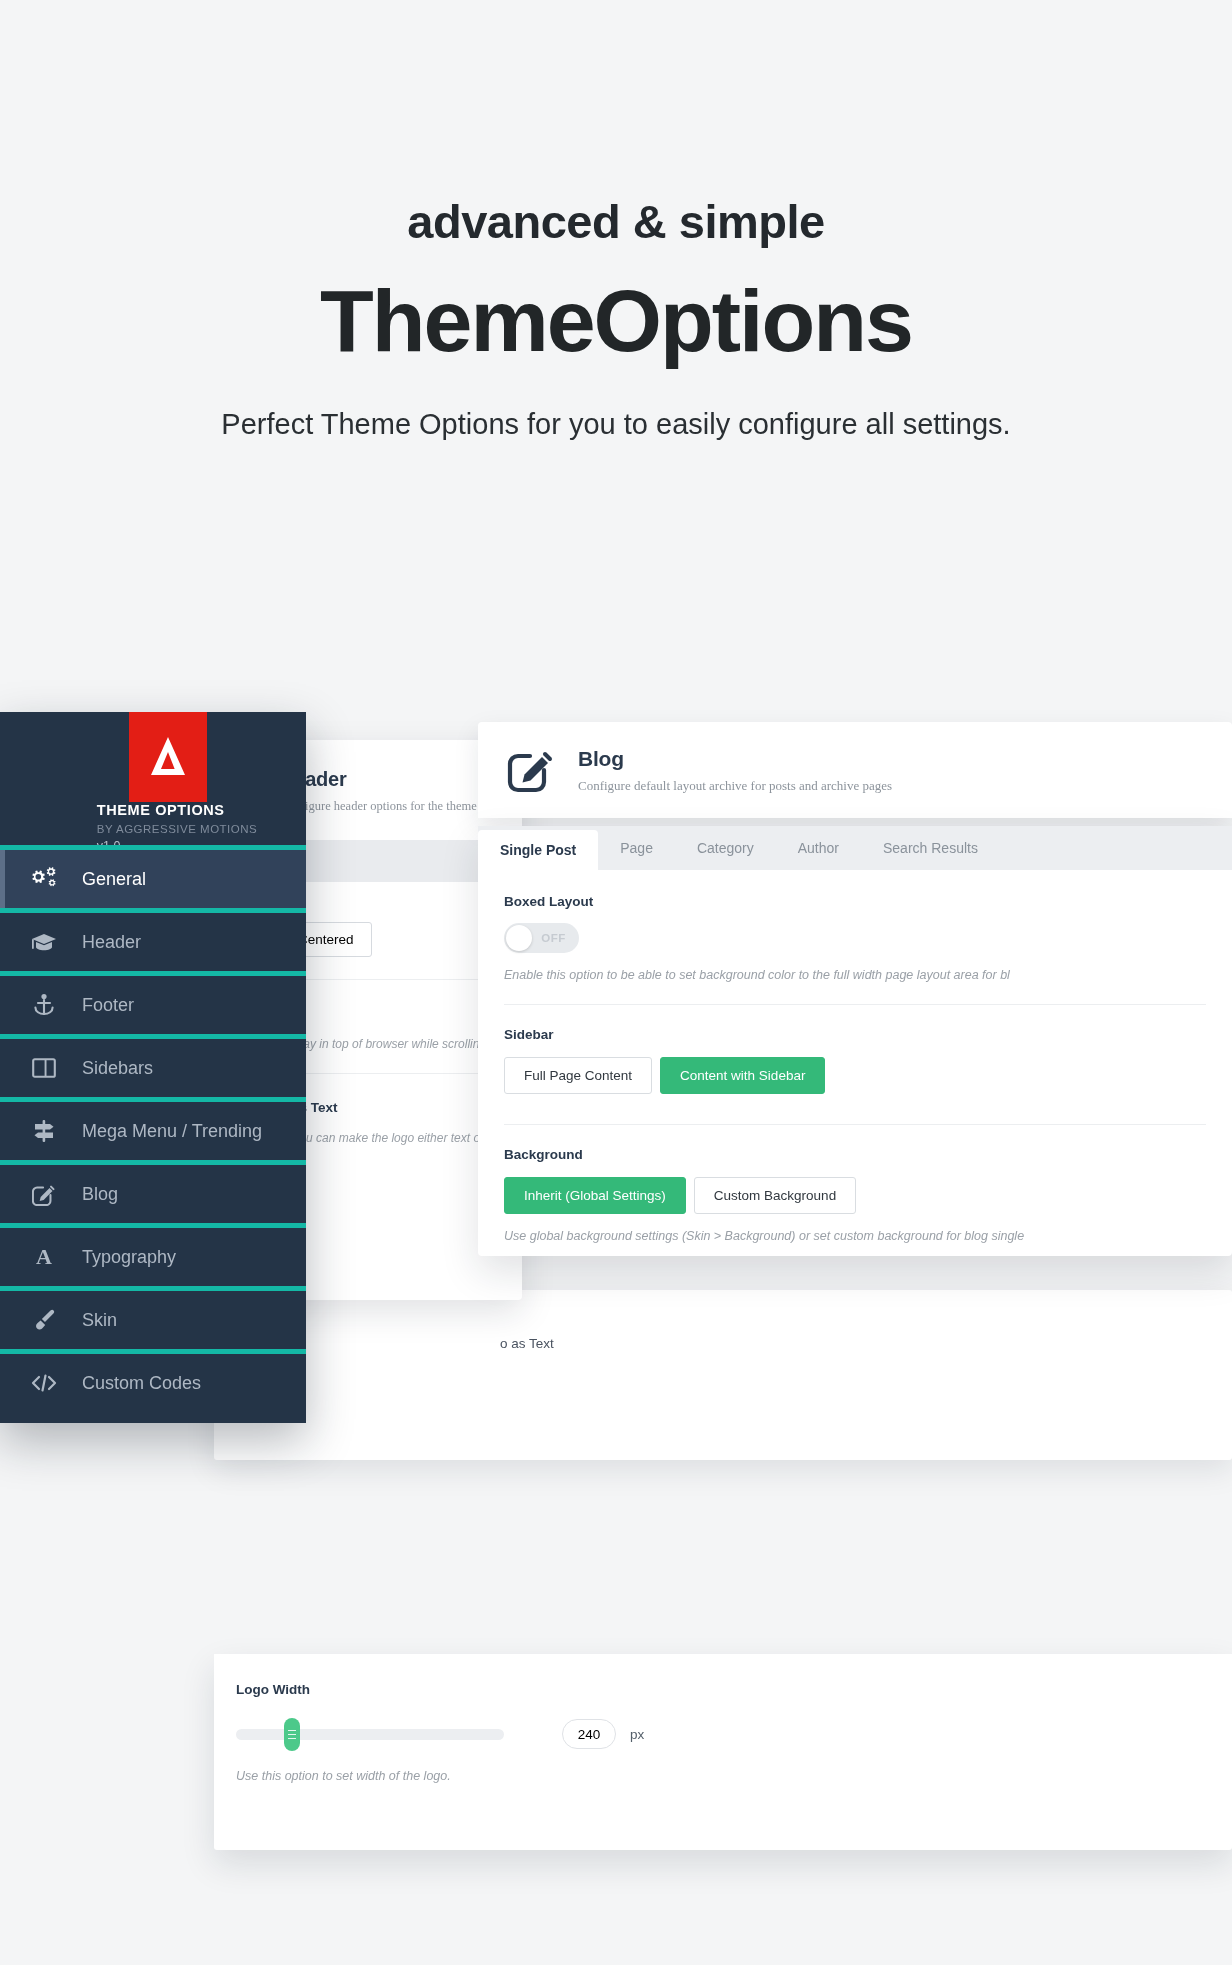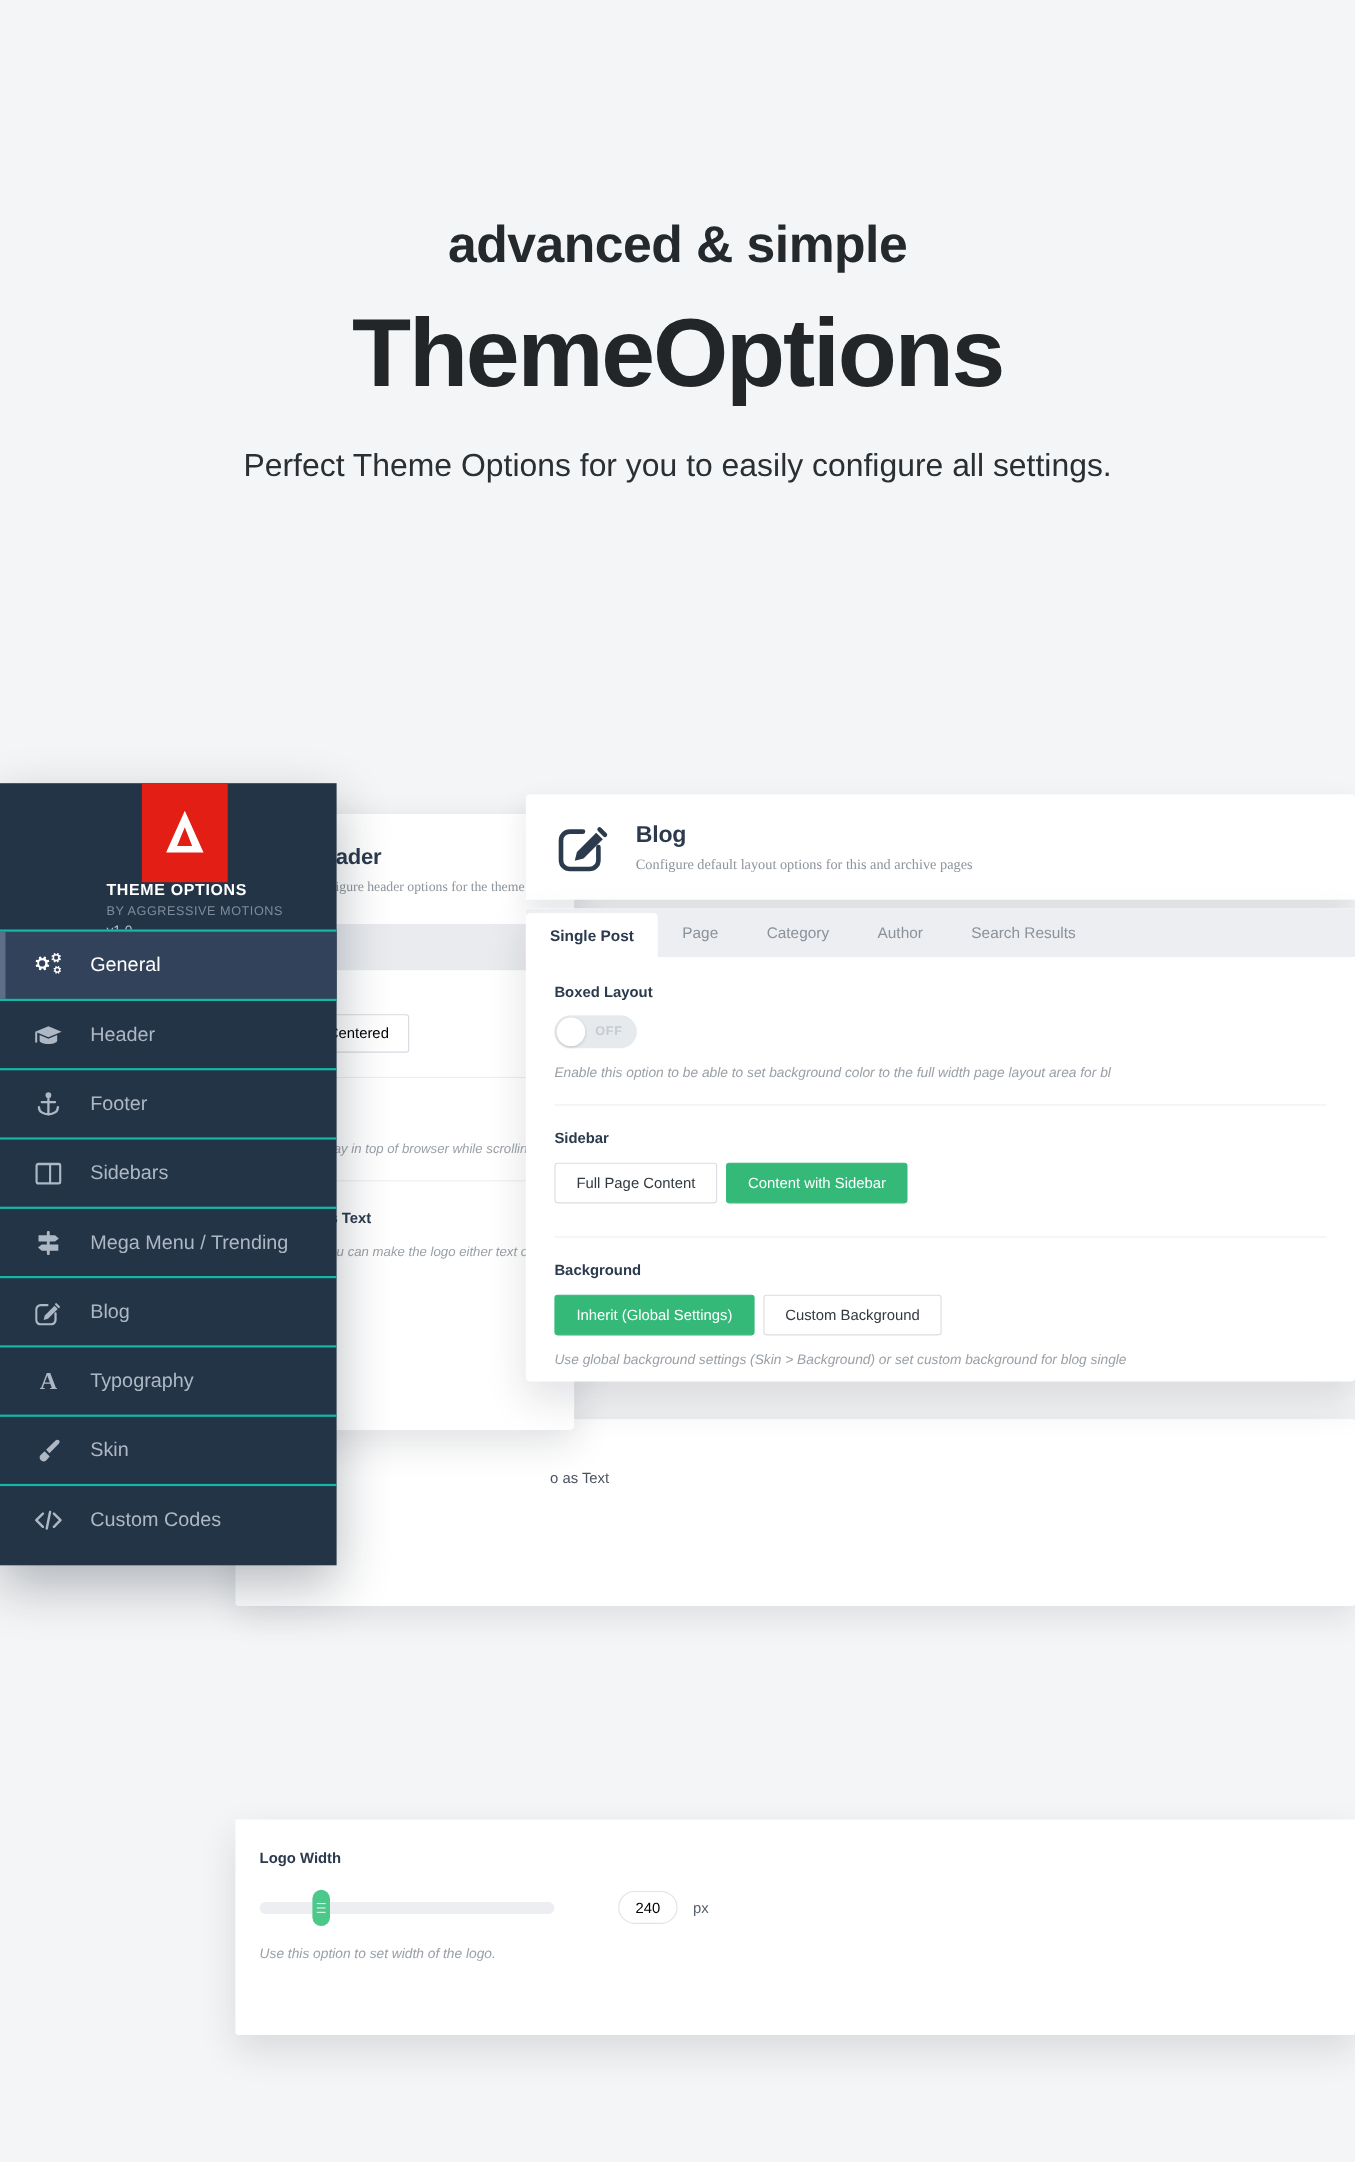--- a/index.html
+++ b/index.html
@@ -177,21 +177,21 @@
     display: flex; align-items: center; justify-content: center;
   }
   .sb-logo svg { width: 48px; height: 52px; }
   .sb-head-txt { margin-left: 19px; }
   .sb-name { font-size: 14.5px; font-weight: bold; color: #fff; letter-spacing: .6px; }
   .sb-by { margin-top: 5px; font-size: 11.5px; color: #7f8b9b; letter-spacing: .5px; }
   .sb-ver { margin-top: 4px; font-size: 12.5px; color: #b9c2cd; }
 
   .sb-item {
     height: 63px; display: flex; align-items: center;
-    border-top: 2px solid #14b8a6; position: relative; padding-left: 28px;
+    border-top: 5px solid #14b8a6; position: relative; padding-left: 28px;
   }
   .sb-item.active { background: #31425a; }
   .sb-item.active::before {
     content: ""; position: absolute; left: 0; top: 0; bottom: 0; width: 5px;
     background: #5b7persistent;
   }
   .sb-item.active::after {
     content: ""; position: absolute; left: 0; top: 0; bottom: 0; width: 5px;
     background: #5d6f88;
   }
@@ -263,21 +263,21 @@
   <div class="panel-blog-head">
     <span class="blog-icon">
       <svg viewBox="0 0 52 52" fill="none">
         <path d="M40 26v12a8 8 0 0 1-8 8H14a8 8 0 0 1-8-8V20a8 8 0 0 1 8-8h12" stroke="#2b3a4d" stroke-width="4.2" stroke-linecap="round"></path>
         <path d="M20.5 30.5 38 13l6 6-17.5 17.5-8 2z" fill="#2b3a4d"></path>
         <path d="M41 10l5 5" stroke="#2b3a4d" stroke-width="4" stroke-linecap="round"></path>
       </svg>
     </span>
     <div class="blog-head-text">
       <div class="blog-title">Blog</div>
-      <div class="blog-desc">Configure default layout options for this and archive pages</div>
+      <div class="blog-desc">Configure default layout archive for posts and archive pages</div>
     </div>
   </div>
 
   <div class="panel-blog-body">
     <div class="tabbar">
       <div class="tab active">Single Post</div>
       <div class="tab">Page</div>
       <div class="tab">Category</div>
       <div class="tab">Author</div>
       <div class="tab">Search Results</div>

